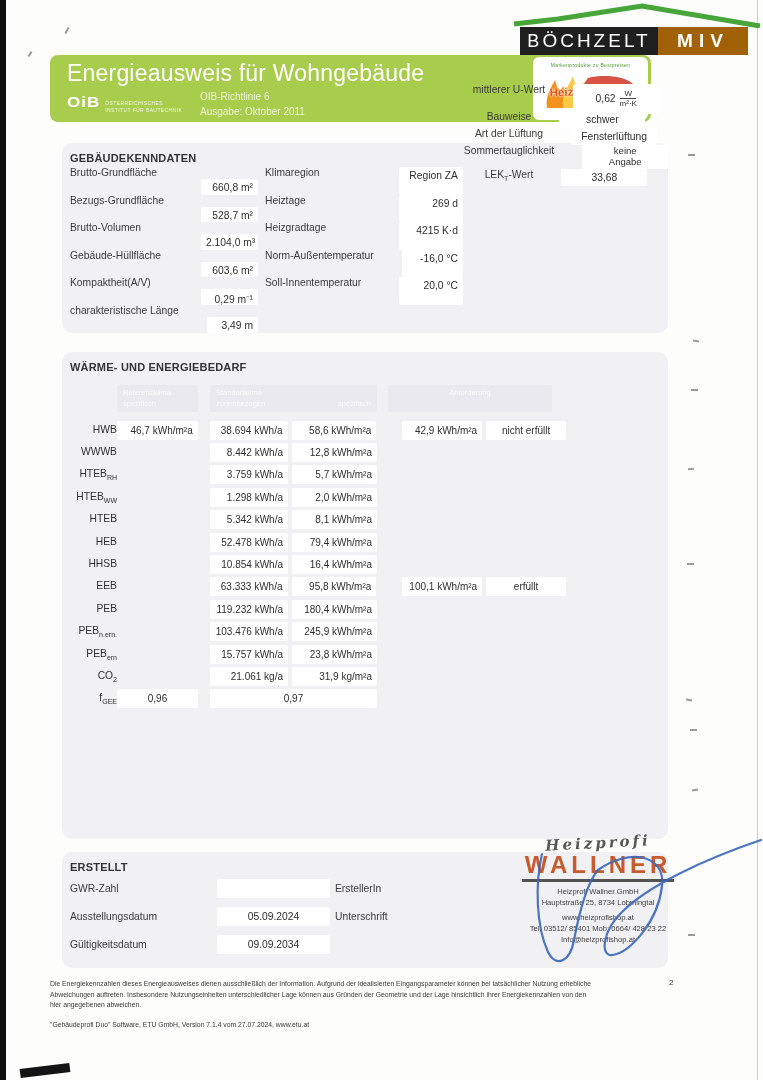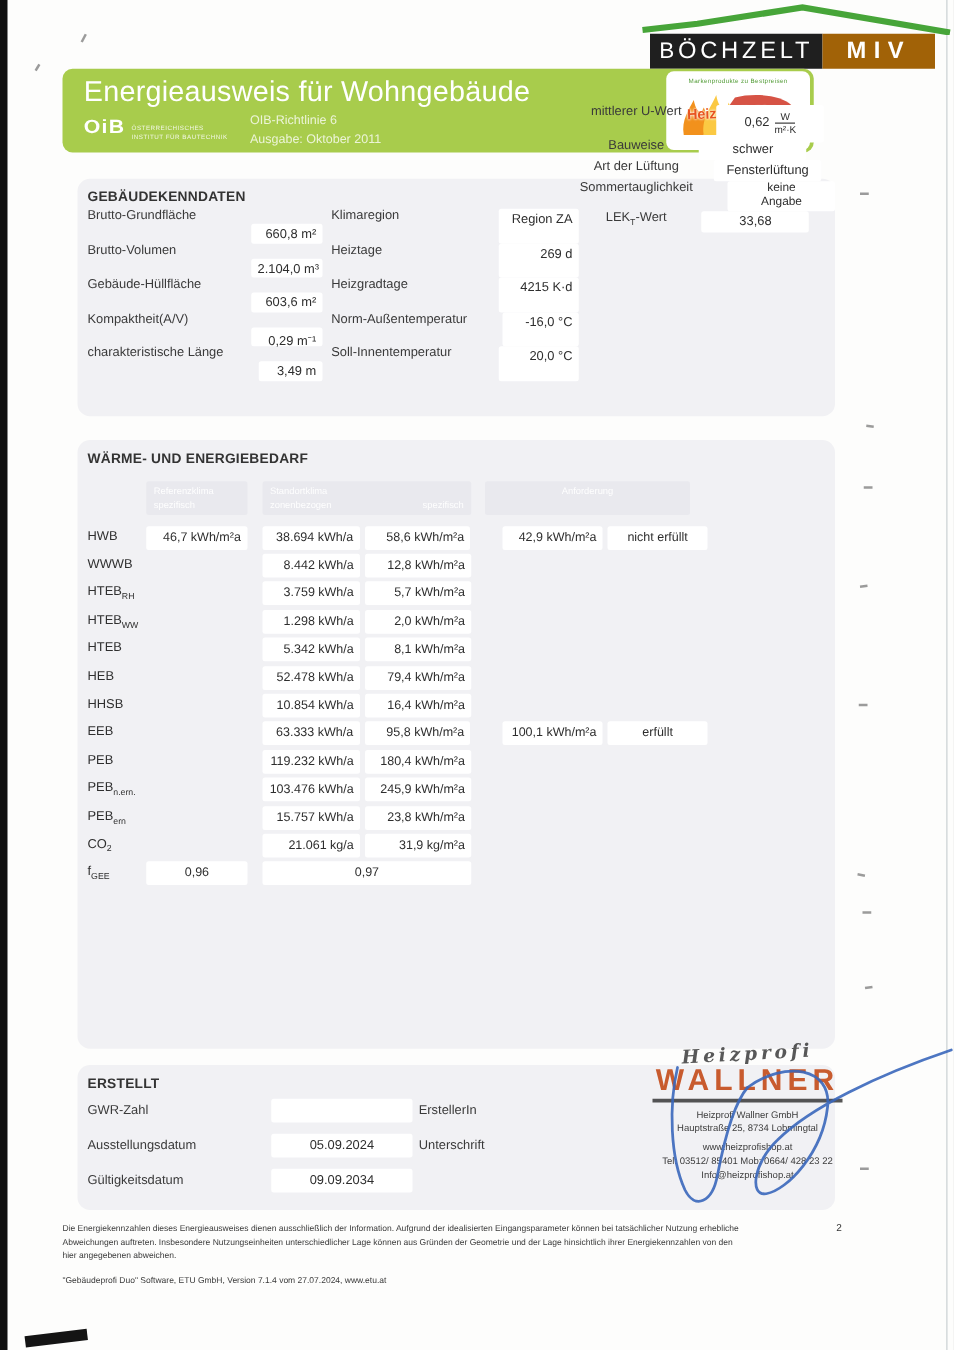--- a/index.html
+++ b/index.html
@@ -62,21 +62,21 @@
   
   .etable{position:absolute;left:8px;top:33px;width:496px;}
   .ehead{display:flex;margin-left:47px;margin-bottom:7px;}
   .hbox{background:#e9e9ee;border-radius:2px;color:rgba(255,255,255,.95);font-size:7.5px;line-height:1.4;
         padding:3px 6px;height:27px;box-sizing:border-box;}
   .hbox.h1{width:81px;}
   .hbox.h2{width:167px;margin-left:12px;}
   .hbox.h3{width:164px;margin-left:11px;text-align:center;}
   .h2l2{display:flex;justify-content:space-between;}
   .erow{display:flex;align-items:center;height:22.4px;}
-  .elabel{width:47px;font-size:10.3px;color:#2f2f2f;white-space:nowrap;}
+  .elabel{width:47px;font-size:10.3px;color:#2f2f2f;white-space:nowrap;text-align:right;}
   .elabel sub{font-size:7px;}
   .c{height:19px;box-sizing:border-box;border-radius:2px;font-size:10px;display:flex;align-items:center;
      justify-content:flex-end;padding:0 5px;white-space:nowrap;}
   .c.on{background:#fff;}
   .cc1{width:81px;}
   .cc2{width:78px;margin-left:12px;}
   .cc3{width:85px;margin-left:4px;}
   .cc4{width:80px;margin-left:26px;}
   .cc5{width:80px;margin-left:4px;justify-content:center;text-align:right;}
   .c23m{width:167px;margin-left:12px;justify-content:center;}
@@ -164,20 +164,24 @@
 
   <section class="panel p1">
     <div class="ptitle">GEBÄUDEKENNDATEN</div>
 
     <div class="kcol a">
       <div class="krow">
           <span class="klabel">Brutto-Grundfläche</span>
           <span class="kval">660,8 m²</span>
         </div>
       <div class="krow">
+          <span class="klabel">Bezugs-Grundfläche</span>
+          <span class="kval">528,7 m²</span>
+        </div>
+      <div class="krow">
           <span class="klabel">Brutto-Volumen</span>
           <span class="kval">2.104,0 m³</span>
         </div>
       <div class="krow">
           <span class="klabel">Gebäude-Hüllfläche</span>
           <span class="kval">603,6 m²</span>
         </div>
       <div class="krow">
           <span class="klabel">Kompaktheit(A/V)</span>
           <span class="kval">0,29 m⁻¹</span>

